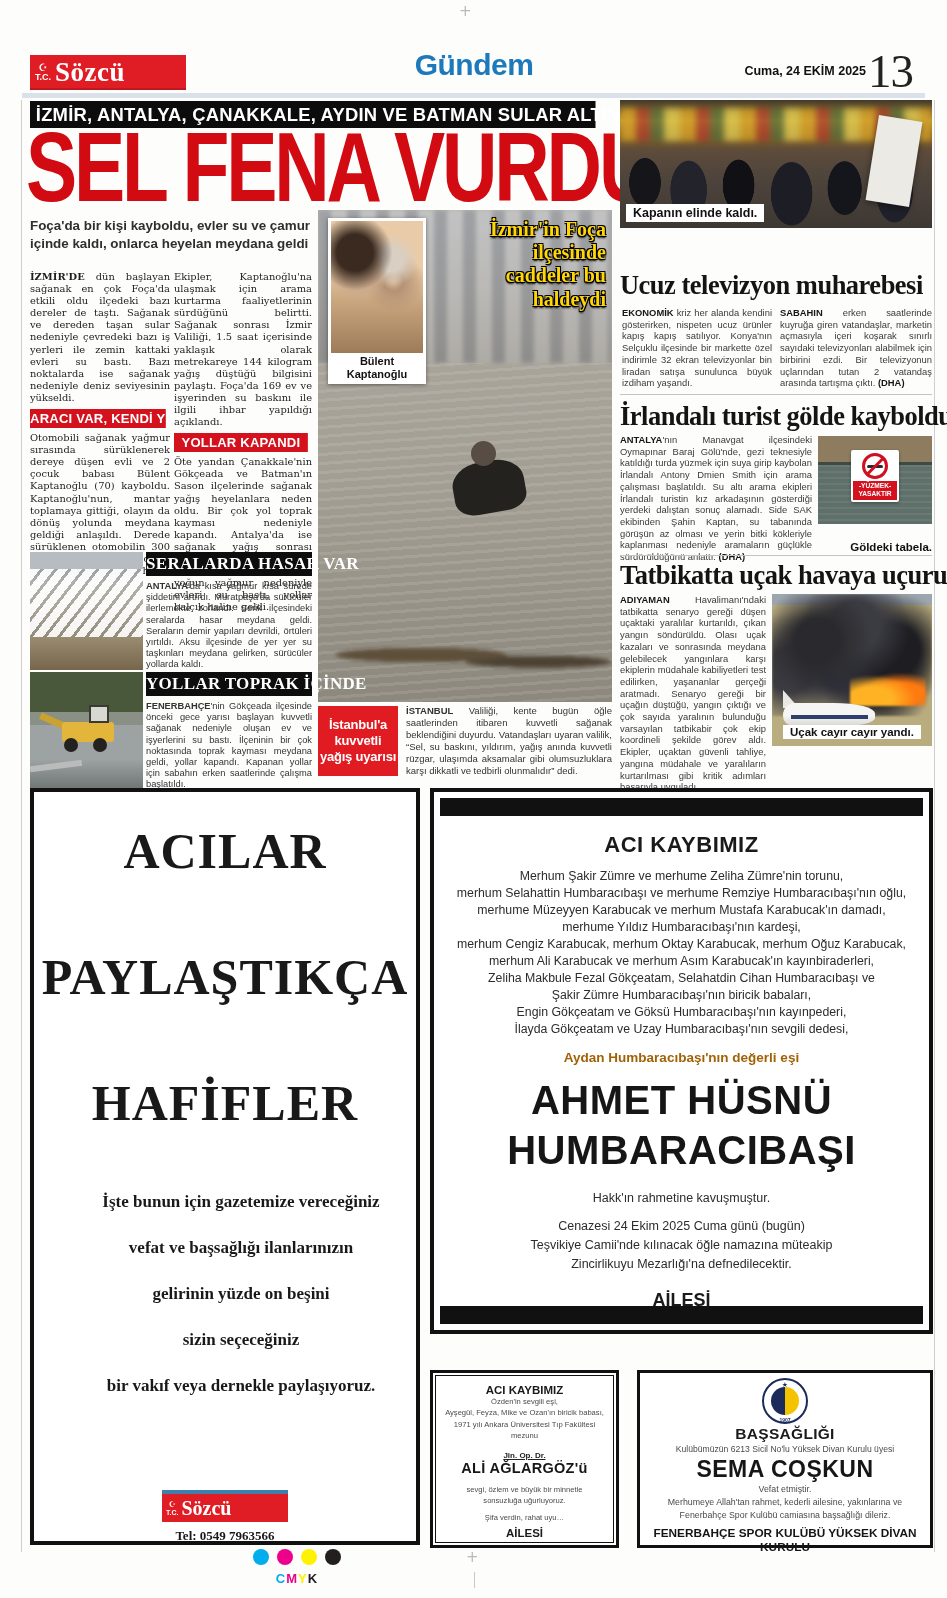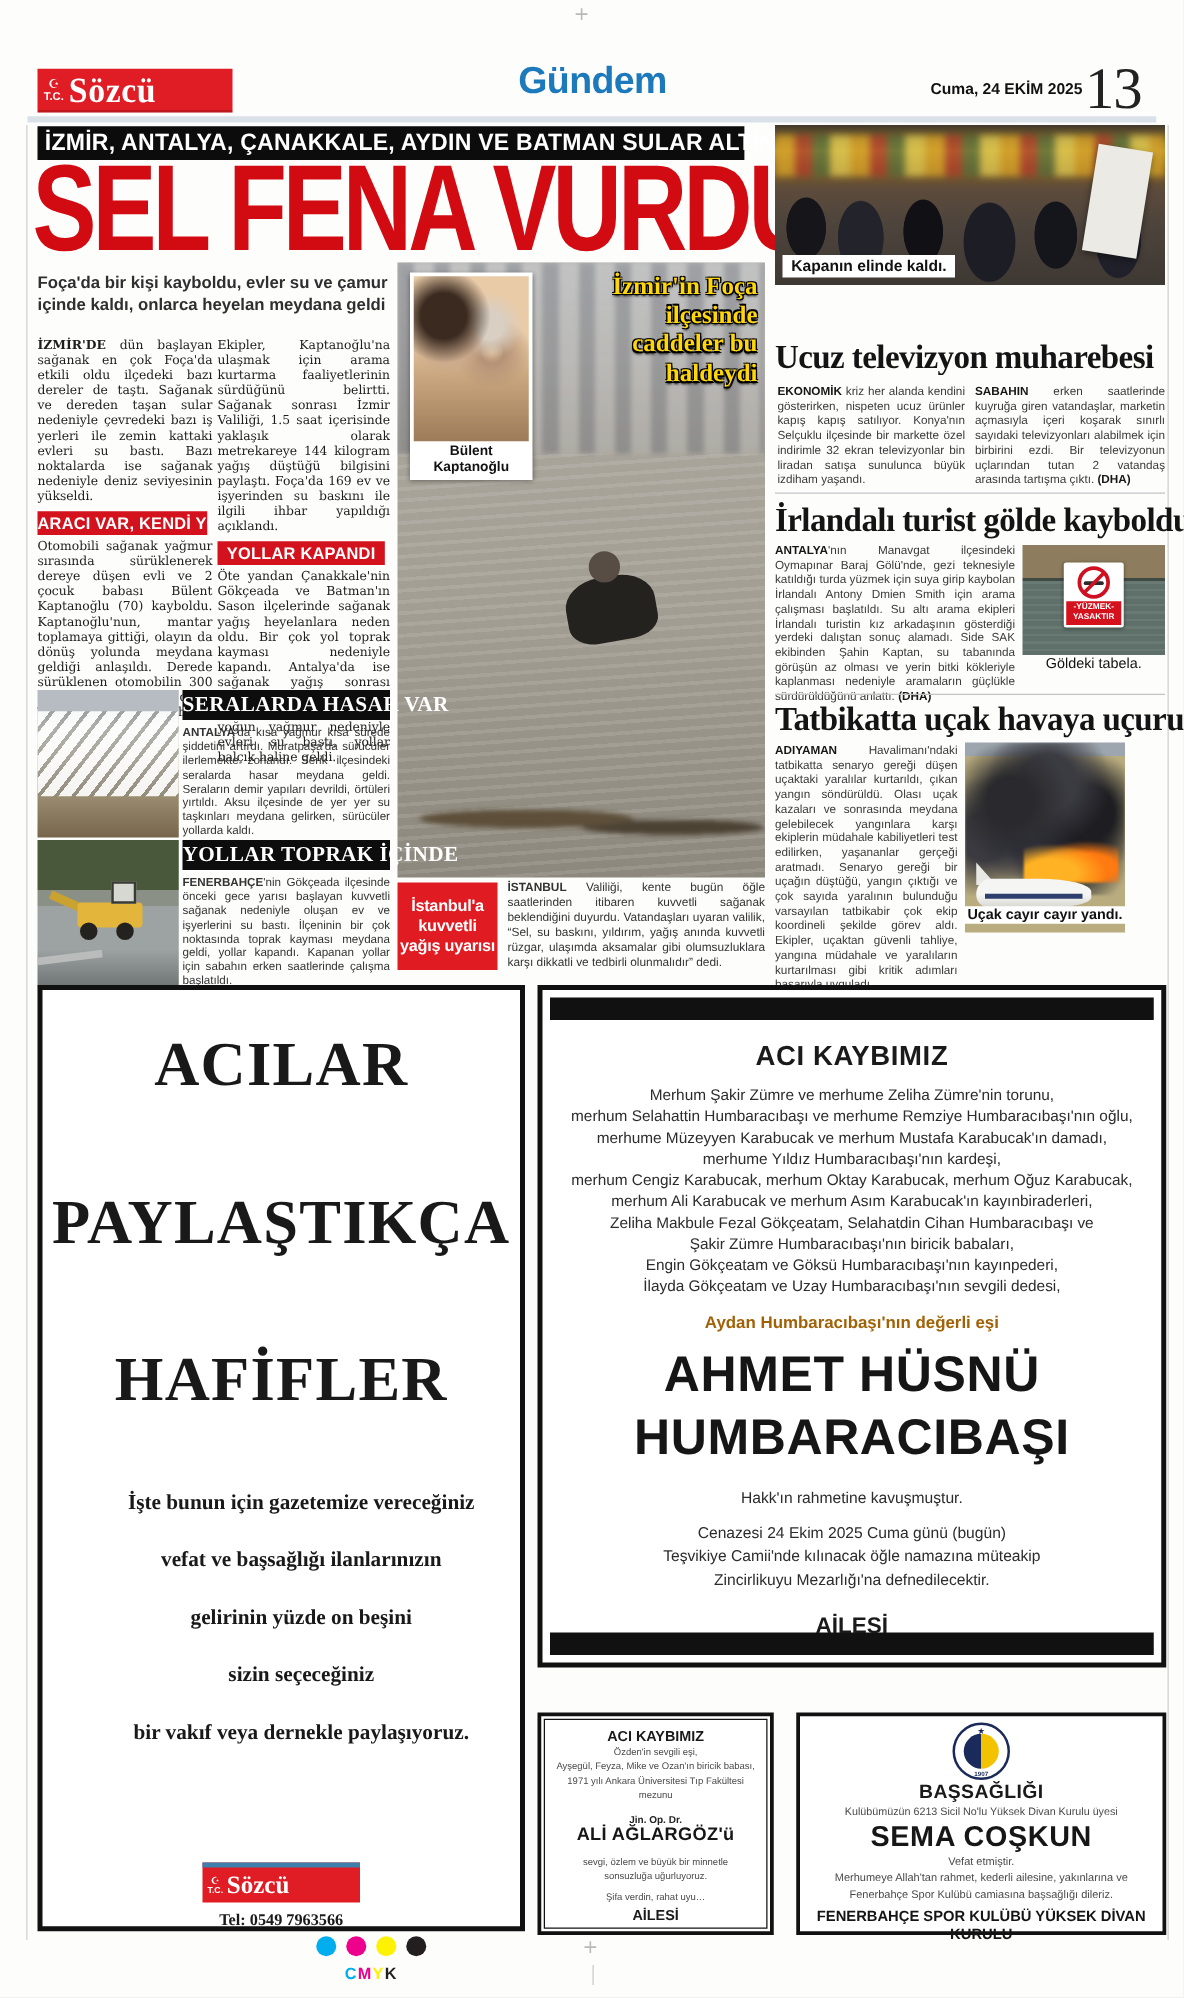--- a/index.html
+++ b/index.html
@@ -124,23 +124,23 @@
   .lakepic{position:relative;width:114px;height:88px;overflow:hidden;
            background:linear-gradient(180deg,#8d7c5d 0 30%,#3f4a45 30% 33%,#5e7069 33% 100%);}
   .lakepic .streak{position:absolute;inset:33% 0 0 0;
            background:repeating-linear-gradient(180deg,rgba(255,255,255,.07) 0 2px,transparent 2px 6px);}
   .nosign{position:absolute;left:50%;top:16%;transform:translateX(-50%);width:44px;background:#fff;
           border-radius:2px;padding:3px 2px 2px;box-shadow:0 1px 3px rgba(0,0,0,.4);}
   .nocircle{position:relative;width:26px;height:26px;margin:0 auto;border:3px solid #cf1020;border-radius:50%;box-sizing:border-box;}
   .nocircle::before{content:"";position:absolute;left:2px;top:9px;width:16px;height:3px;background:#2b2b2b;border-radius:2px;}
   .nocircle::after{content:"";position:absolute;left:-2px;top:9px;width:24px;height:3px;background:#cf1020;transform:rotate(-45deg);}
   .nolabel{margin-top:2px;background:#d3121e;color:#fff;font-weight:900;font-size:6.6px;line-height:1.25;text-align:center;padding:1px 0;}
-  .lakecap{font-weight:normal;font-size:11.5px;color:#111;text-align:center;padding-top:2px;}
+  .lakecap{font-weight:bold;font-size:11.5px;color:#111;text-align:right;padding-top:18px;}
   .tat-text{left:620px;top:594px;width:146px;}
-  .planepic{left:772px;top:594px;width:128px;height:152px;overflow:hidden;
+  .planepic{left:772px;top:594px;width:160px;height:152px;overflow:hidden;
             background:linear-gradient(180deg,#9da6ae 0 7%,#b9ac7f 7% 100%);}
   .smoke{position:absolute;inset:0 0 20% 0;filter:blur(1px);
       background:radial-gradient(circle at 28% 38%,#2a2a2e 0 16%,transparent 40%),
                  radial-gradient(circle at 52% 26%,#3b3b42 0 20%,transparent 45%),
                  radial-gradient(circle at 76% 46%,#1d1d22 0 19%,transparent 42%),
                  radial-gradient(circle at 44% 58%,#30303a 0 22%,transparent 46%),
                  radial-gradient(circle at 66% 72%,#26262c 0 17%,transparent 40%),
                  radial-gradient(circle at 12% 62%,#3a3a40 0 14%,transparent 36%);}
   .flames{position:absolute;right:4%;top:50%;width:76px;height:36px;filter:blur(1px);
       background:radial-gradient(ellipse at 28% 78%,#ffb224 0 28%,transparent 58%),
@@ -177,21 +177,21 @@
   .obit-name{font-weight:bold;font-size:40px;line-height:1.25;letter-spacing:.5px;color:#161616;margin-top:10px;}
   .obit-rip{font-size:12.5px;margin-top:16px;color:#2c2c2c;}
   .obit-fun{font-size:12.5px;line-height:19px;margin-top:12px;color:#2c2c2c;}
   .obit-sign{font-weight:bold;font-size:18px;margin-top:16px;color:#1a1a1a;}
 
   .obit-small{left:430px;top:1370px;width:189px;height:178px;border:3px solid #111;box-sizing:border-box;background:#fff;}
   .obit-small .inner2{position:absolute;inset:2px;border:1px solid #111;text-align:center;color:#333;
                       padding:8px 6px;box-sizing:border-box;}
   .os-title{font-weight:bold;font-size:11.5px;color:#1a1a1a;}
   .os-line{font-size:7.6px;line-height:1.5;color:#4a4a4a;}
-  .os-pre{font-weight:bold;font-size:8px;margin-top:9px;color:#222;}
+  .os-pre{font-weight:bold;font-size:8px;margin-top:9px;color:#222;text-decoration:underline;}
   .os-name{font-weight:bold;font-size:14.5px;letter-spacing:.3px;color:#161616;}
   .os-l2{font-size:7.6px;line-height:1.5;margin-top:8px;color:#4a4a4a;}
   .os-fare{font-size:7.6px;margin-top:7px;color:#4a4a4a;}
   .os-sign{font-weight:bold;font-size:11.5px;margin-top:5px;color:#1a1a1a;}
 
   .fb-box{left:637px;top:1370px;width:296px;height:178px;border:3px solid #111;box-sizing:border-box;
           background:#fff;text-align:center;color:#333;}
   .fb-logo{position:relative;width:46px;height:46px;margin:5px auto 1px;border-radius:50%;background:#fff;
            border:2px solid #1a2a5a;box-sizing:border-box;}
   .fb-logo .core{position:absolute;inset:7px;border-radius:50%;overflow:hidden;

